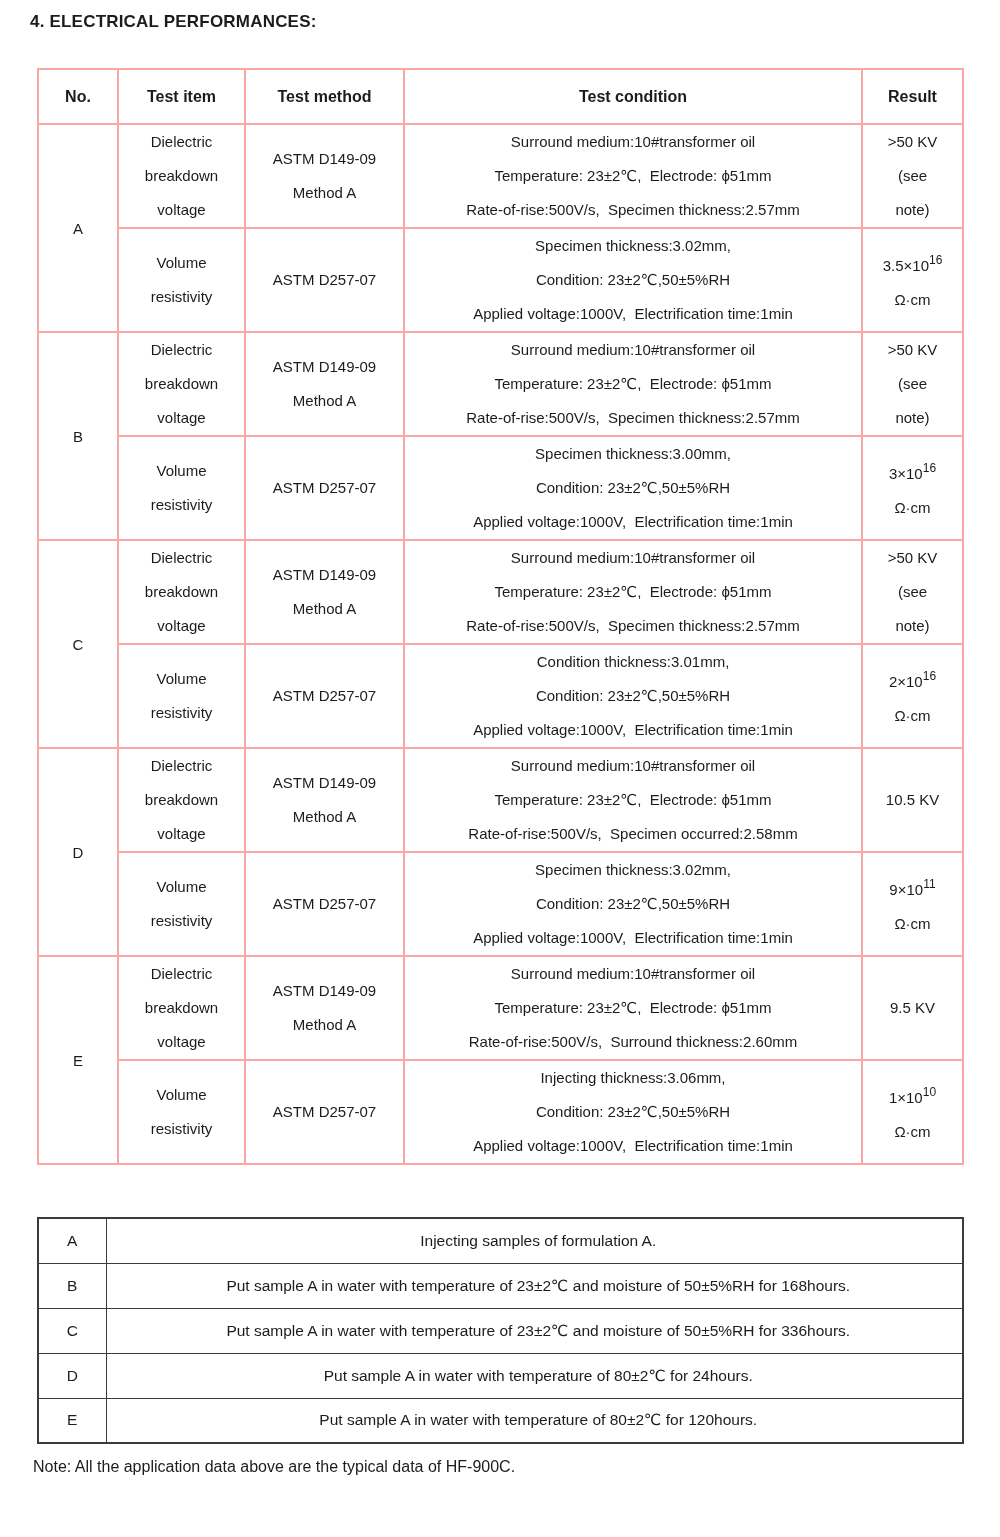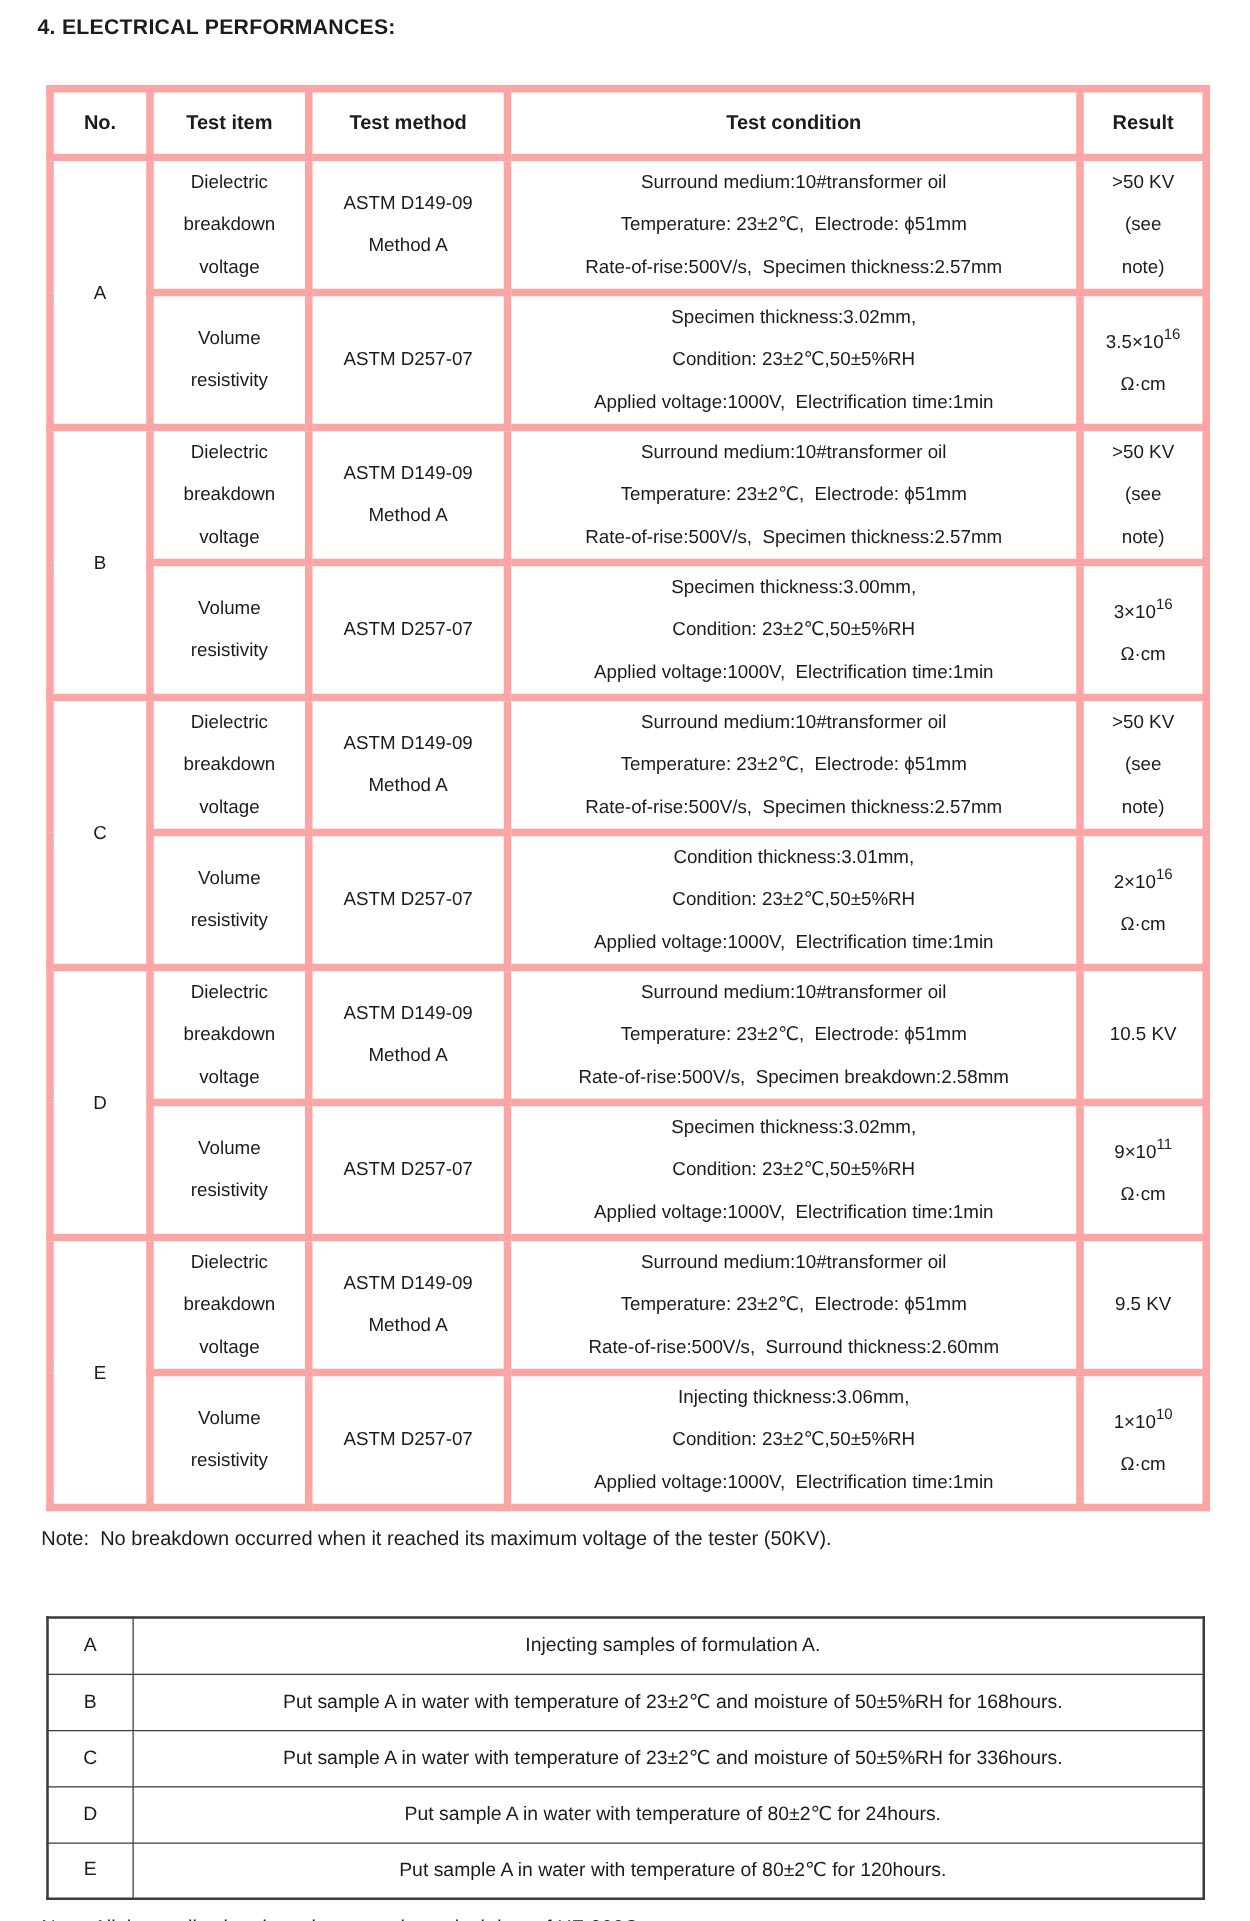--- a/index.html
+++ b/index.html
@@ -23,21 +23,21 @@
   table {
     border-collapse: collapse;
     table-layout: fixed;
     margin-left: 7px;
   }
   .t1 {
     width: 925px;
     border: 2px solid #3b3b3b;
   }
   .t1 th, .t1 td {
-    border: 6px solid #fca5a5;
+    border: 2px solid #fca5a5;
     text-align: center;
     vertical-align: middle;
     font-size: 15px;
     padding: 0;
     overflow: hidden;
   }
   .t1 thead tr { height: 55px; }
   .t1 thead th { font-weight: bold; font-size: 16px; }
   .t1 tbody tr { height: 104px; }
   .line { line-height: 34px; white-space: pre; }
@@ -220,21 +220,21 @@
             <div class="line">breakdown</div>
             <div class="line">voltage</div>
           </td>
           <td>
             <div class="line">ASTM D149-09</div>
             <div class="line">Method A</div>
           </td>
           <td>
             <div class="line">Surround medium:10#transformer oil</div>
             <div class="line">Temperature: 23±2℃,  Electrode: ϕ51mm</div>
-            <div class="line">Rate-of-rise:500V/s,  Specimen breakdown:2.58mm</div>
+            <div class="line">Rate-of-rise:500V/s,  Specimen occurred:2.58mm</div>
           </td>
           <td>
             <div class="line">10.5 KV</div>
           </td>
         </tr>
         <tr>
           <td>
             <div class="line">Volume</div>
             <div class="line">resistivity</div>
           </td>
@@ -285,21 +285,20 @@
             <div class="line">Applied voltage:1000V,  Electrification time:1min</div>
           </td>
           <td>
             <div class="line">1×10<sup class="exp">10</sup></div>
             <div class="line">Ω·cm</div>
           </td>
         </tr>
       </tbody>
   </table>
 
-  <p class="note">Note:  No breakdown occurred when it reached its maximum voltage of the tester (50KV).</p>
 
   <table class="t2">
     <colgroup>
       <col style="width:68px">
         <col style="width:857px">
     </colgroup>
     <tbody id="t2-body">
         <tr>
           <td class="no-col">A</td>
           <td class="desc-col">Injecting samples of formulation A.</td>

